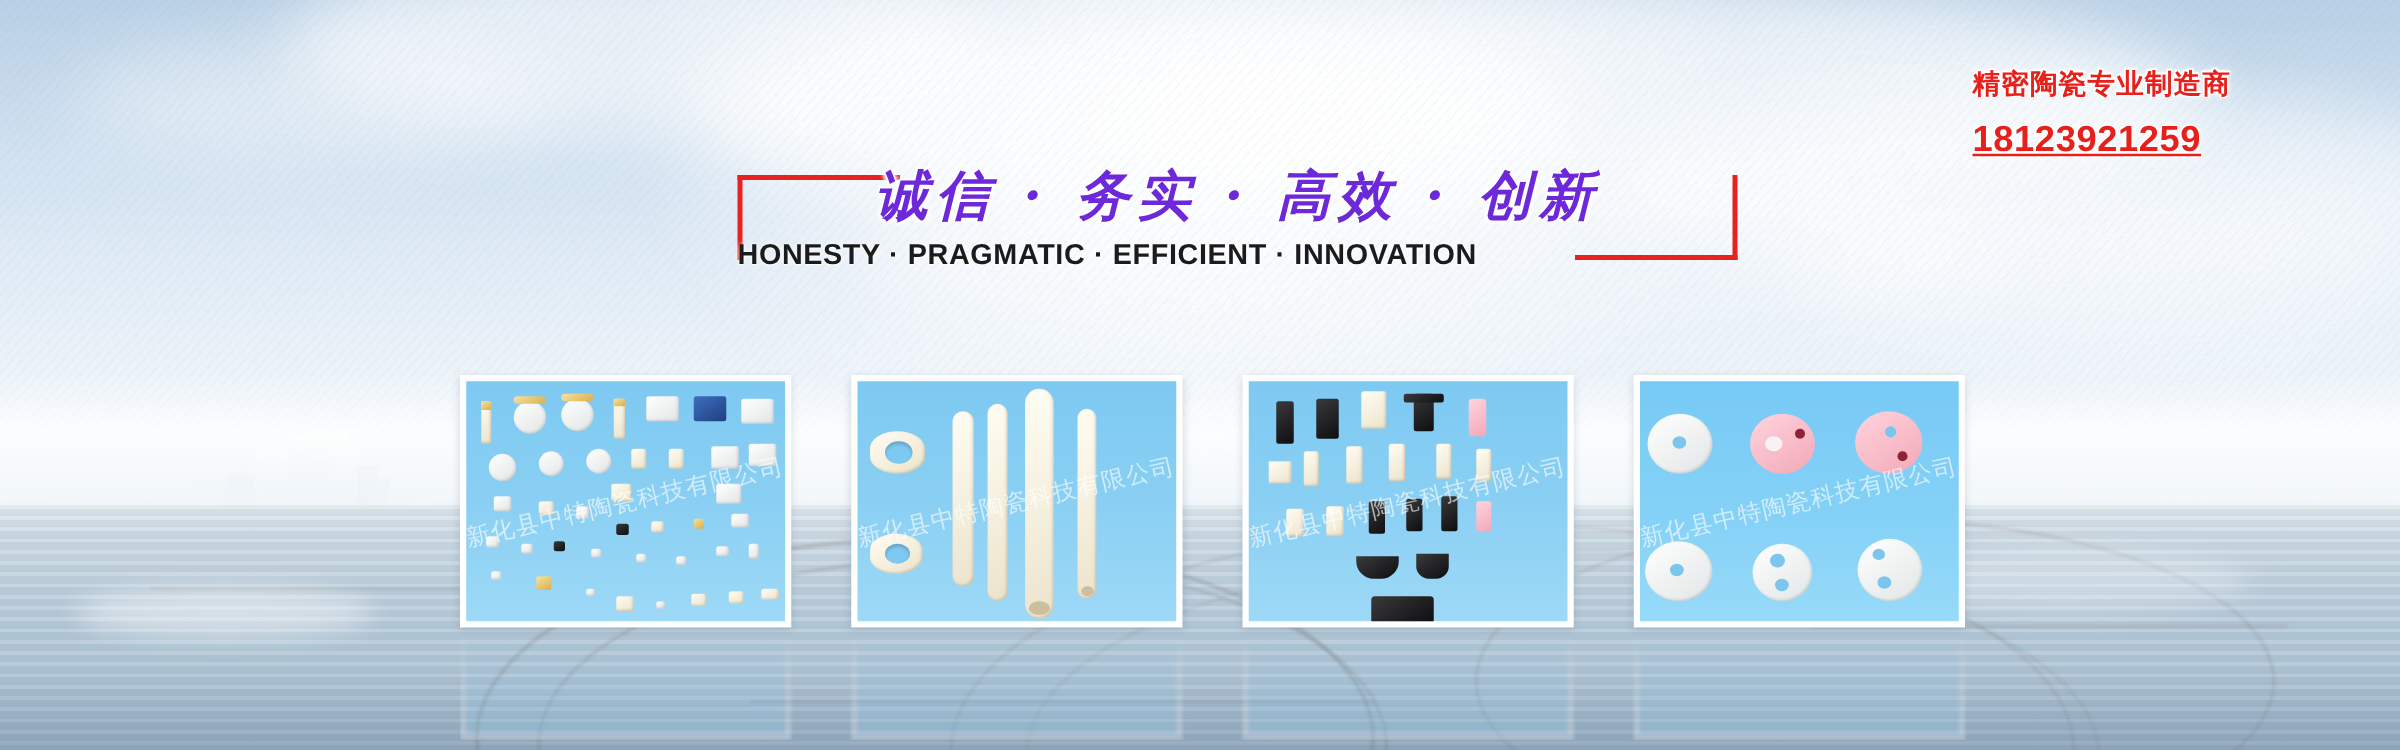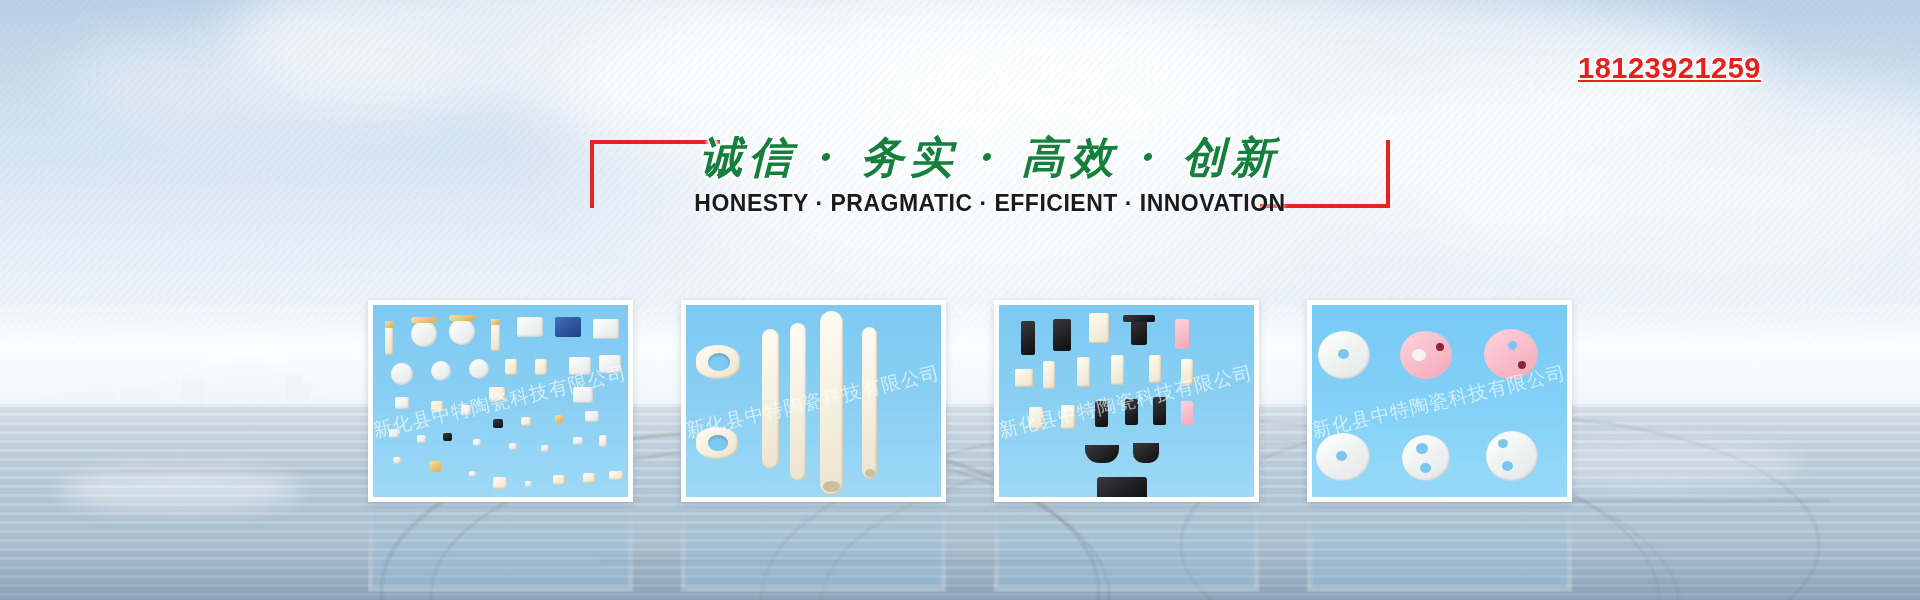--- a/index.html
+++ b/index.html
@@ -142,30 +142,29 @@
   .bk-br{ left:670px; top:12px; width:130px; height:68px; border-left:none;  border-top:none; }
 
   .slogan-cn{
     position:absolute; left:0; top:0; width:800px;
     text-align:center;
     font-family:"DejaVu Serif", serif;
     font-size:43px;
     font-weight:bold;
     font-style:italic;
     letter-spacing:6px;
-    color:#15803d;
+    color:#6d28d9;
     line-height:58px;
     text-shadow:
        0 0 5px #fff, 0 0 5px #fff, 1px 1px 0 #fff, -1px -1px 0 #fff,
        2px 2px 3px rgba(255,255,255,.95), -2px 2px 3px rgba(255,255,255,.9);
     white-space:nowrap;
   }
   .slogan-en{
     position:absolute; left:0; top:62px; width:800px;
-    text-align:center;
     font-family:"Liberation Sans", sans-serif;
     font-size:23px;
     font-weight:bold;
     letter-spacing:.5px;
     color:#1b1b1b;
     white-space:nowrap;
     text-shadow:0 0 4px rgba(255,255,255,.95), 0 1px 0 rgba(255,255,255,.8);
   }
 
   
@@ -300,20 +299,21 @@
   <div class="ground-dark"></div>
 
   <div class="slogan">
     <div class="bracket bk-tl"></div>
     <div class="bracket bk-br"></div>
     <div class="slogan-cn">诚信 · 务实 · 高效 · 创新</div>
     <div class="slogan-en">HONESTY · PRAGMATIC · EFFICIENT · INNOVATION</div>
   </div>
 
   <div class="contact">
+    <div class="ct-tag">精密陶瓷专业制造商</div>
     <div class="ct-tel">18123921259</div>
   </div>
 
   <div class="panels">
 
     <div class="panel p1">
       <div class="inner">
         <div class="pt ivory" style="left:12px; top:16px;  width:8px;  height:34px; border-radius:2px;"></div>
         <div class="pt gold" style="left:12px; top:16px;  width:8px;  height:7px;"></div>
         <div class="pt white ring" style="left:38px; top:16px; width:26px; height:26px;"></div>

